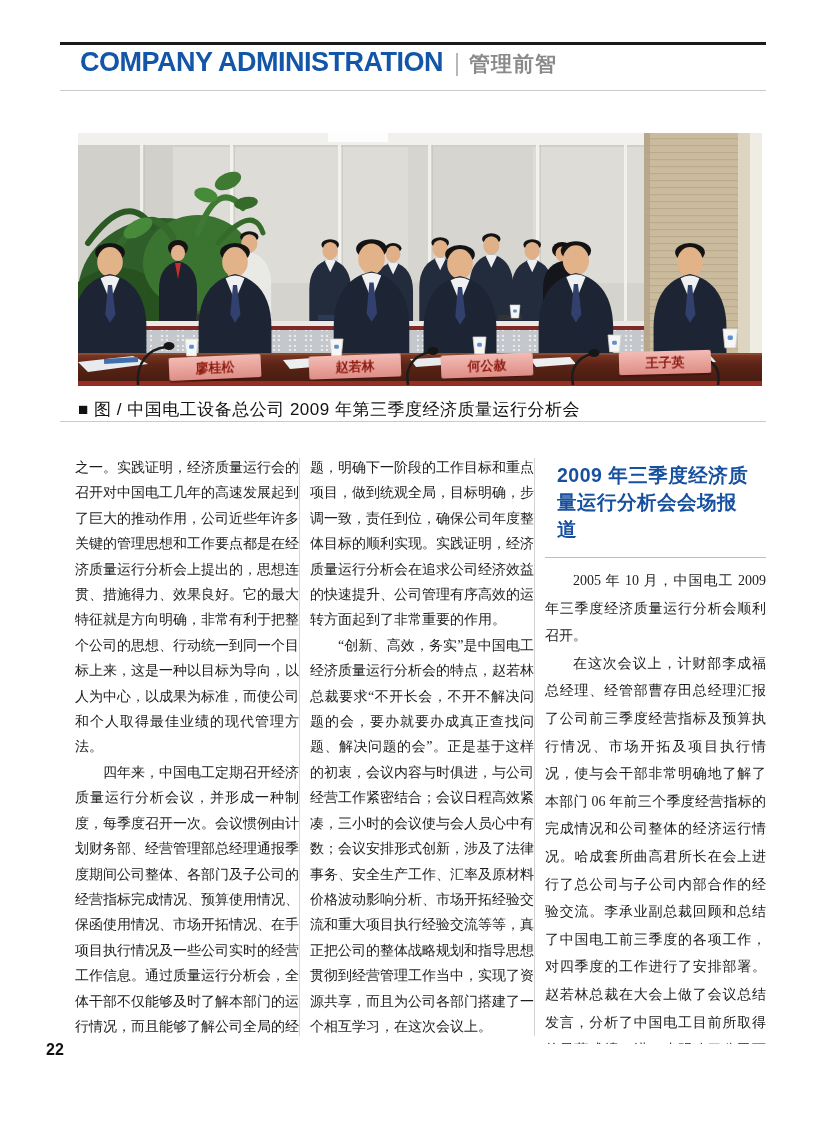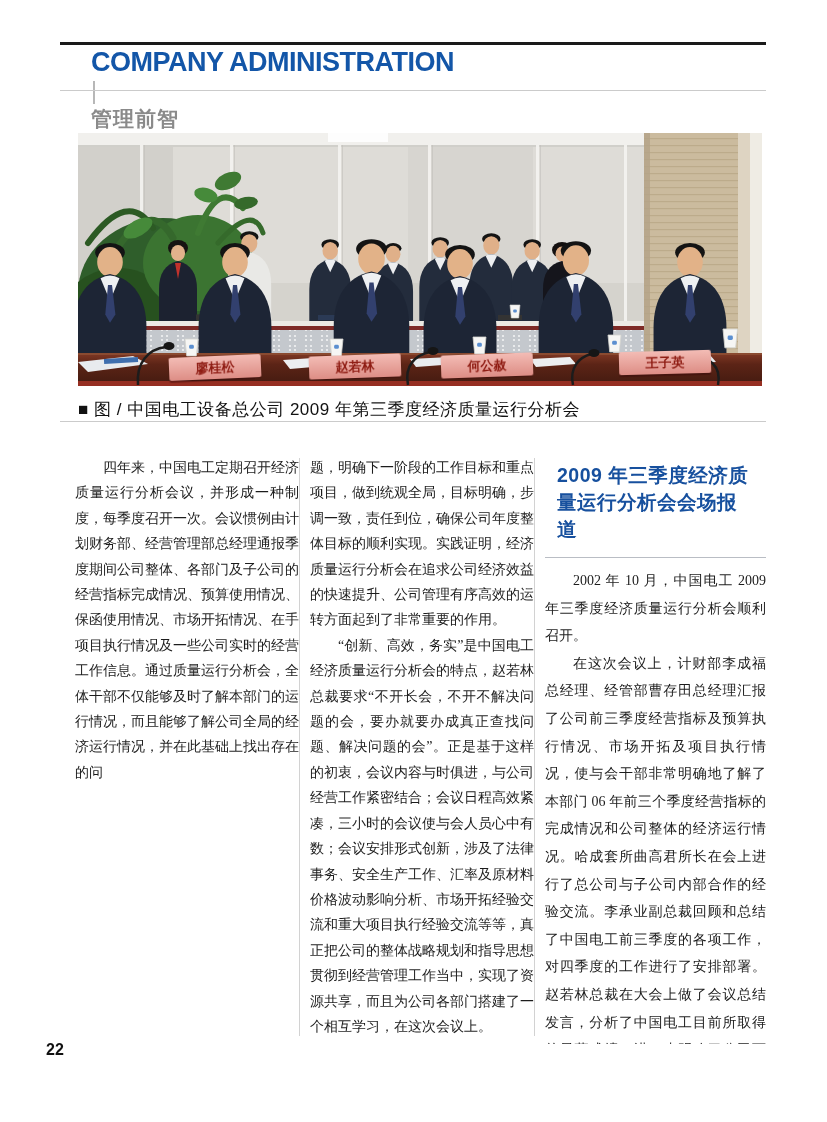--- a/index.html
+++ b/index.html
@@ -5,21 +5,21 @@
   html,body{margin:0;padding:0;background:#ffffff;}
   #page{
     position:relative;width:827px;height:1122px;background:#ffffff;overflow:hidden;
     font-family:"Liberation Serif","DejaVu Serif",serif;color:#1c1c1c;
   }
   
   .rule{position:absolute;background:#cbcbcb;}
   #rule-top{left:60px;top:42px;width:706px;height:3px;background:#1a1a1a;}
   #rule-header{left:60px;top:90px;width:706px;height:1px;}
   #header{position:absolute;left:80px;top:47px;display:flex;align-items:baseline;
-    font-family:"Liberation Sans","DejaVu Sans",sans-serif;font-weight:bold;white-space:nowrap;flex-direction:column;}
+    font-family:"Liberation Sans","DejaVu Sans",sans-serif;font-weight:bold;white-space:nowrap;}
   #header .en{font-size:27px;color:#1356a8;letter-spacing:-0.5px;}
   #header .sep{font-size:23px;color:#b3b3b3;margin:0 9px 0 11px;font-weight:normal;}
   #header .zh{font-size:21px;color:#8a8a8a;letter-spacing:1px;}
   
   #photo{position:absolute;left:78px;top:133px;width:684px;height:253px;overflow:hidden;}
   #photo svg{display:block;width:684px;height:253px;}
   .plate{position:absolute;width:92px;height:23px;border-radius:2px;
     background:linear-gradient(#f3bcb5,#dd8d85);box-shadow:0 1px 1px rgba(60,10,10,.5);
     display:flex;align-items:center;justify-content:center;
     color:#8e1b12;font-size:13px;font-weight:bold;filter:blur(0.6px);
@@ -226,32 +226,33 @@
     <div id="plate1" class="plate">廖桂松</div>
     <div id="plate2" class="plate">赵若林</div>
     <div id="plate3" class="plate">何公赦</div>
     <div id="plate4" class="plate">王子英</div>
   </div>
 
   <div id="caption">■ 图 / 中国电工设备总公司 2009 年第三季度经济质量运行分析会</div>
   <div id="rule-caption" class="rule"></div>
 
   <div id="col1" class="col">
+    <p>之一。实践证明，经济质量运行会的召开对中国电工几年的高速发展起到了巨大的推动作用，公司近些年许多关键的管理思想和工作要点都是在经济质量运行分析会上提出的，思想连贯、措施得力、效果良好。它的最大特征就是方向明确，非常有利于把整个公司的思想、行动统一到同一个目标上来，这是一种以目标为导向，以人为中心，以成果为标准，而使公司和个人取得最佳业绩的现代管理方法。</p>
     <p class="indent">四年来，中国电工定期召开经济质量运行分析会议，并形成一种制度，每季度召开一次。会议惯例由计划财务部、经营管理部总经理通报季度期间公司整体、各部门及子公司的经营指标完成情况、预算使用情况、保函使用情况、市场开拓情况、在手项目执行情况及一些公司实时的经营工作信息。通过质量运行分析会，全体干部不仅能够及时了解本部门的运行情况，而且能够了解公司全局的经济运行情况，并在此基础上找出存在的问</p>
   </div>
   <div id="vsep1" class="vsep"></div>
 
   <div id="col2" class="col">
     <p>题，明确下一阶段的工作目标和重点项目，做到统观全局，目标明确，步调一致，责任到位，确保公司年度整体目标的顺利实现。实践证明，经济质量运行分析会在追求公司经济效益的快速提升、公司管理有序高效的运转方面起到了非常重要的作用。</p>
     <p class="indent">“创新、高效，务实”是中国电工经济质量运行分析会的特点，赵若林总裁要求“不开长会，不开不解决问题的会，要办就要办成真正查找问题、解决问题的会”。正是基于这样的初衷，会议内容与时俱进，与公司经营工作紧密结合；会议日程高效紧凑，三小时的会议使与会人员心中有数；会议安排形式创新，涉及了法律事务、安全生产工作、汇率及原材料价格波动影响分析、市场开拓经验交流和重大项目执行经验交流等等，真正把公司的整体战略规划和指导思想贯彻到经营管理工作当中，实现了资源共享，而且为公司各部门搭建了一个相互学习，在这次会议上。</p>
   </div>
   <div id="vsep2" class="vsep"></div>
 
   <div id="col3">
     <h2>2009 年三季度经济质量运行分析会会场报道</h2>
     <div class="title-rule"></div>
-    <p>2002 年 10 月，中国电工 2009 年三季度经济质量运行分析会顺利召开。</p>
+    <p>2005 年 10 月，中国电工 2009 年三季度经济质量运行分析会顺利召开。</p>
     <p>在这次会议上，计财部李成福总经理、经管部曹存田总经理汇报了公司前三季度经营指标及预算执行情况、市场开拓及项目执行情况，使与会干部非常明确地了解了本部门 06 年前三个季度经营指标的完成情况和公司整体的经济运行情况。哈成套所曲高君所长在会上进行了总公司与子公司内部合作的经验交流。李承业副总裁回顾和总结了中国电工前三季度的各项工作，对四季度的工作进行了安排部署。赵若林总裁在大会上做了会议总结发言，分析了中国电工目前所取得的显著成绩，进一步明确了公司下阶段的工作思路。</p>
 
   </div>
 
   <div id="page-number">22</div>
 </div>
 
 </body></html>

